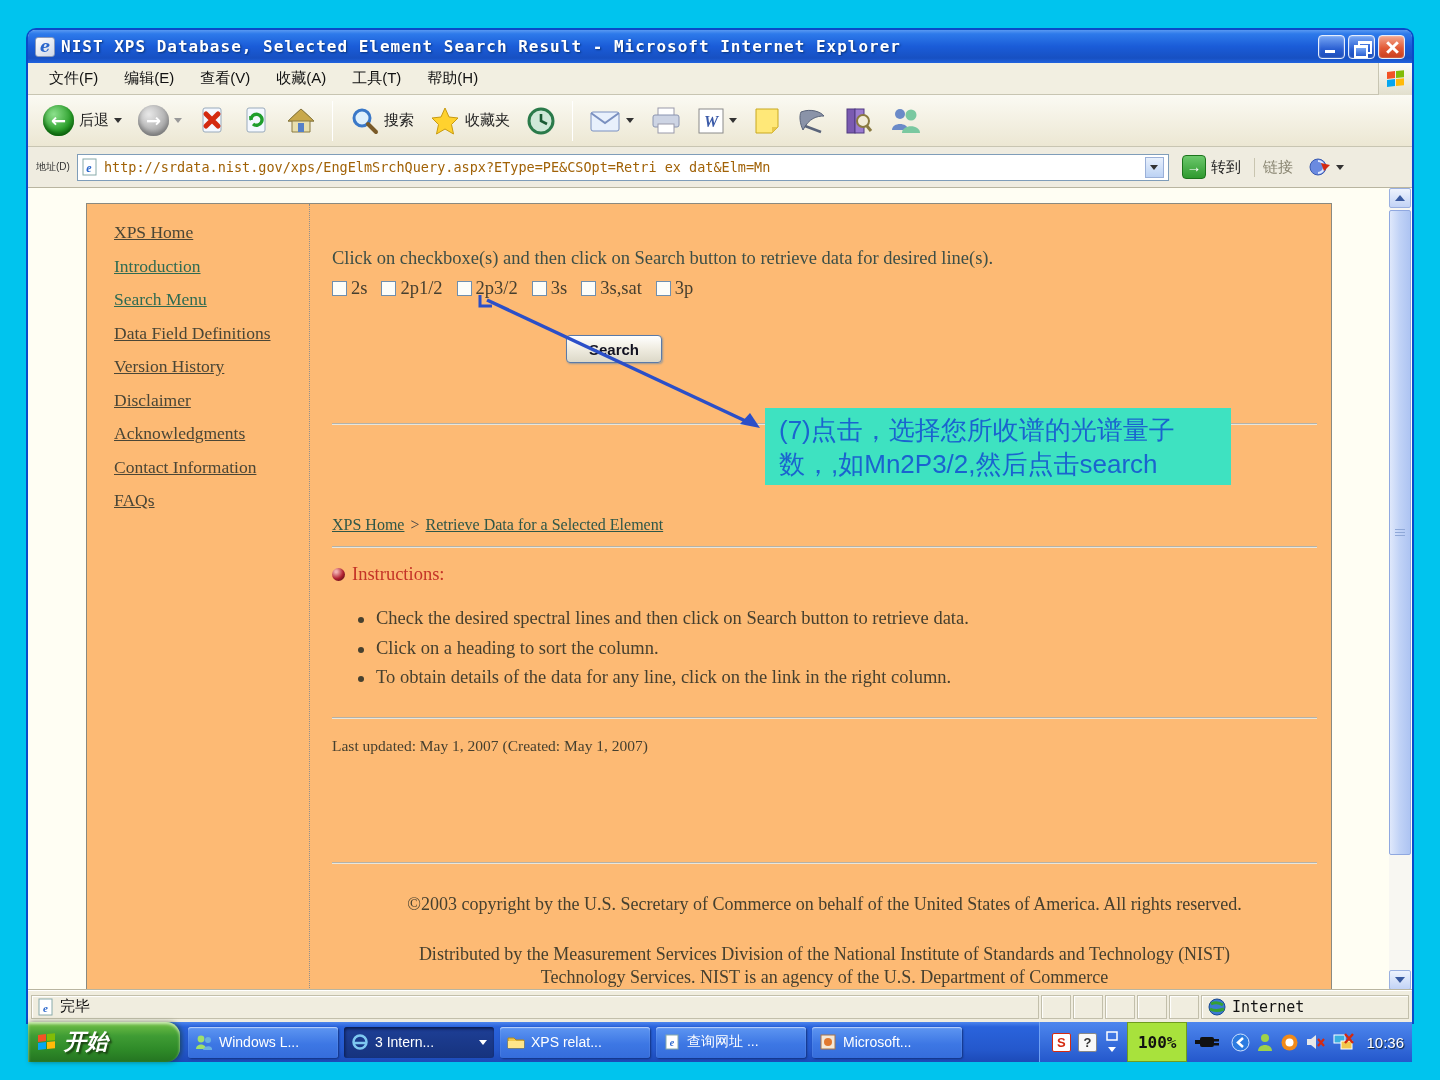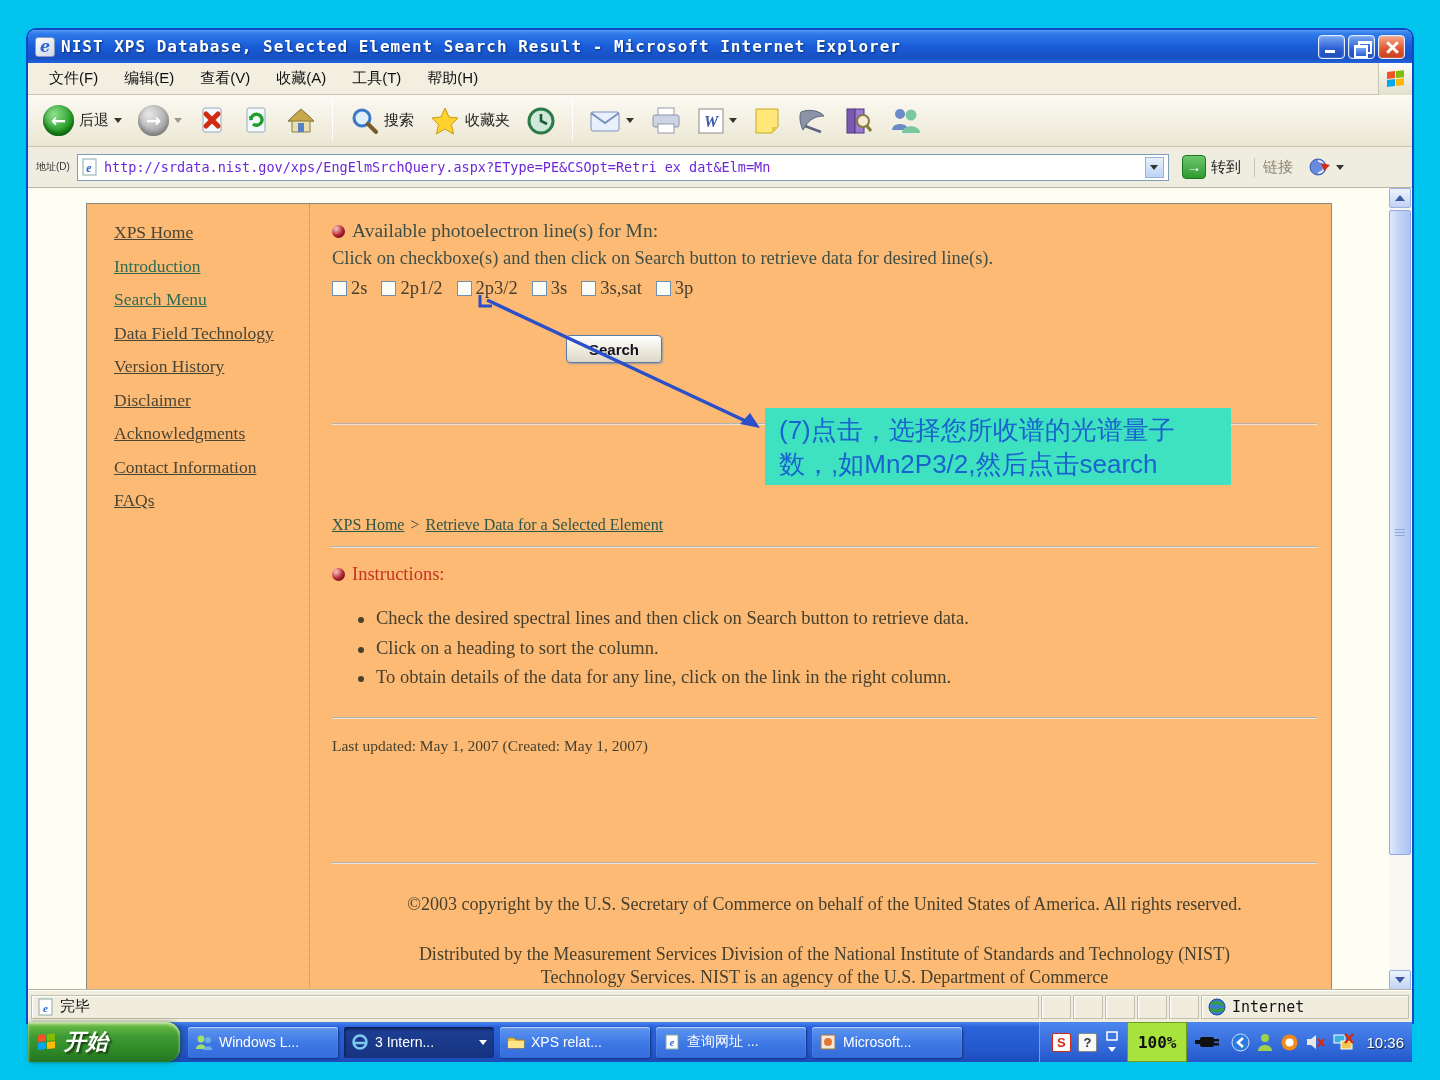--- a/index.html
+++ b/index.html
@@ -74,21 +74,21 @@
   .addressbar {
     position:absolute; top:117px; left:0; right:0; height:41px;
     background:#EFEce0; border-bottom:1px solid #b9b5a0;
     display:flex; align-items:center; padding:0 8px; gap:7px;
   }
   .addressbar .lbl { font-size:10px; color:#333; white-space:nowrap; }
   .urlbox {
     flex:1; height:27px; background:#fff; border:1px solid #7f9db9;
     display:flex; align-items:center; padding:0 4px; gap:5px; max-width:1092px;
   }
-  .urlbox .url { flex:1; font:13.5px "DejaVu Sans Mono",monospace; color:#6d28d9; white-space:nowrap; overflow:hidden; }
+  .urlbox .url { flex:1; font:13.5px "DejaVu Sans Mono",monospace; color:#a16207; white-space:nowrap; overflow:hidden; }
   .urlbox .drop { width:19px; height:21px; background:linear-gradient(180deg,#e8f0fc,#bcd2f4); border:1px solid #9ab0d8; display:flex;align-items:center;justify-content:center; }
   .gobtn { display:flex; align-items:center; gap:5px; padding:2px 6px; }
   .gobtn .gsq { width:24px; height:24px; border-radius:4px; background:linear-gradient(180deg,#6cc86c,#2f9a2f); border:1px solid #1c741c; color:#fff; font:bold 15px/22px sans-serif; text-align:center; }
   .gobtn .gtxt { font-size:15px; color:#222; }
   .linkslbl { font-size:15px; color:#8a8672; padding:0 8px; border-left:1px solid #c9c5b0; }
   .pdfgrp { display:flex; align-items:center; gap:4px; padding-right:4px; }
   
   .viewport {
     position:absolute; top:158px; left:0; right:0; height:802px;
     background:#FFFEF3; overflow:hidden;
@@ -353,32 +353,29 @@
     </div>
   </div>
 
   <div class="viewport">
     <div class="contentbox">
 
       <div class="snav">
         <a href="#">XPS Home</a>
         <a href="#">Introduction</a>
         <a href="#">Search Menu</a>
-        <a href="#">Data Field Technology</a>
+        <a href="#">Data Field Definitions</a>
         <a href="#">Version History</a>
         <a href="#">Disclaimer</a>
         <a href="#">Acknowledgments</a>
         <a href="#">Contact Information</a>
         <a href="#">FAQs</a>
       </div>
 
       <div class="main">
-        <div class="h-avail">
-          <span class="sphere"></span><span>Available photoelectron line(s) for Mn:</span>
-        </div>
         <div class="h-click">Click on checkboxe(s) and then click on Search button to retrieve data for desired line(s).</div>
 
         <div class="cbrow">
           <span class="cbi">
               <span class="cb"></span>
               <span>2s</span>
             </span>
           <span class="cbi">
               <span class="cb"></span>
               <span>2p1/2</span>

